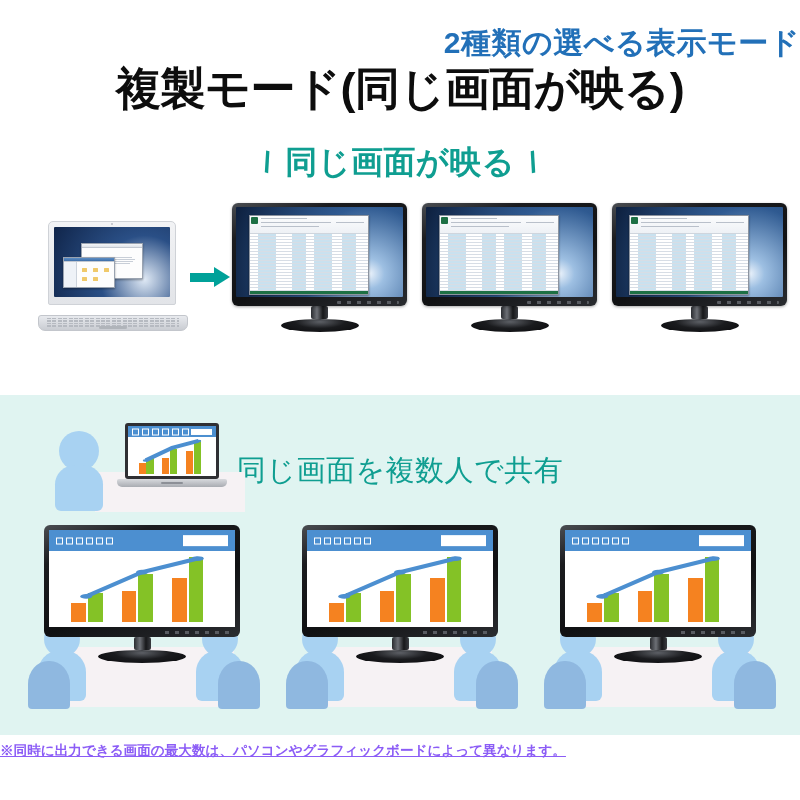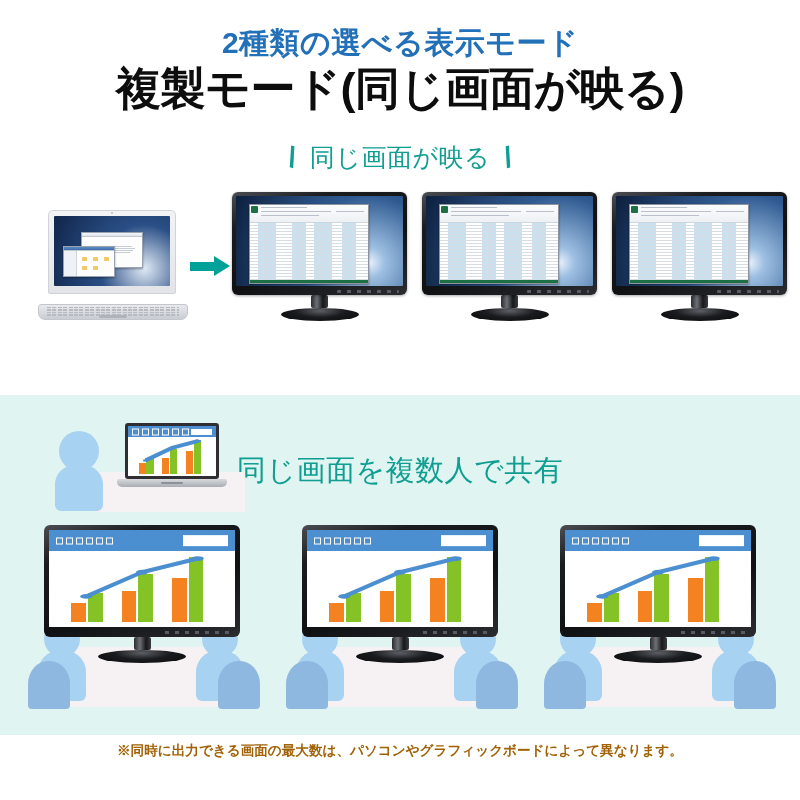--- a/index.html
+++ b/index.html
@@ -8,34 +8,34 @@
     font-family:"Liberation Sans", sans-serif;
     background:#ffffff;
     position:relative;
     overflow:hidden;
   }
 
   
   .header { text-align:center; padding-top:26px; }
   .title-sub {
     font-size:30px; font-weight:bold; color:#2270b8;
-    letter-spacing:0.5px; line-height:1.1;
+    letter-spacing:0.5px; line-height:1.1;text-align:right;
   }
   .title-main {
     font-size:45px; font-weight:bold; color:#0d0d0d;
     letter-spacing:-0.5px; line-height:1.15; margin-top:4px;
   }
 
   
   .callout {
     display:flex; align-items:center; justify-content:center;
     gap:14px; margin-top:26px;
   }
   .callout-text {
-    font-size:25px; font-weight:normal; color:#0f9e91; letter-spacing:0.5px;
+    font-size:32px; font-weight:bold; color:#0f9e91; letter-spacing:0.5px;
   }
   .slash { font-size:29px; font-weight:bold; color:#0f9e91; display:inline-block; }
   .slash.l { transform:rotate(14deg); }
   .slash.r { transform:rotate(-14deg); }
 
   
   .stage-top { position:relative; height:160px; margin-top:14px; }
 
   
   .laptop { position:absolute; left:38px; top:22px; width:150px; height:110px; }
@@ -209,22 +209,22 @@
     position:relative;
   }
   .aud-bezel::after {
     content:""; position:absolute; right:9px; bottom:3px; width:66px; height:3px;
     background:repeating-linear-gradient(90deg,#585b61 0 4px,transparent 4px 10px);
   }
   .aud-screen { width:100%; height:100%; overflow:hidden; background:#fff; }
 
   
   .footnote {
-    position:absolute; left:0; top:740px; width:800px; text-align:center;
-    font-size:13.6px; color:#a16207; line-height:1.65; font-weight:bold;
+    position:absolute; left:0; top:740px; width:800px; 
+    font-size:13.6px; color:#8b5cf6; line-height:1.65; font-weight:bold;text-decoration:underline;
   }
   .footnote div { white-space:nowrap; }
 </style>
 </head>
 <body>
 
 <div class="header">
   <div class="title-sub">2種類の選べる表示モード</div>
   <div class="title-main">複製モード(同じ画面が映る)</div>
 </div>

